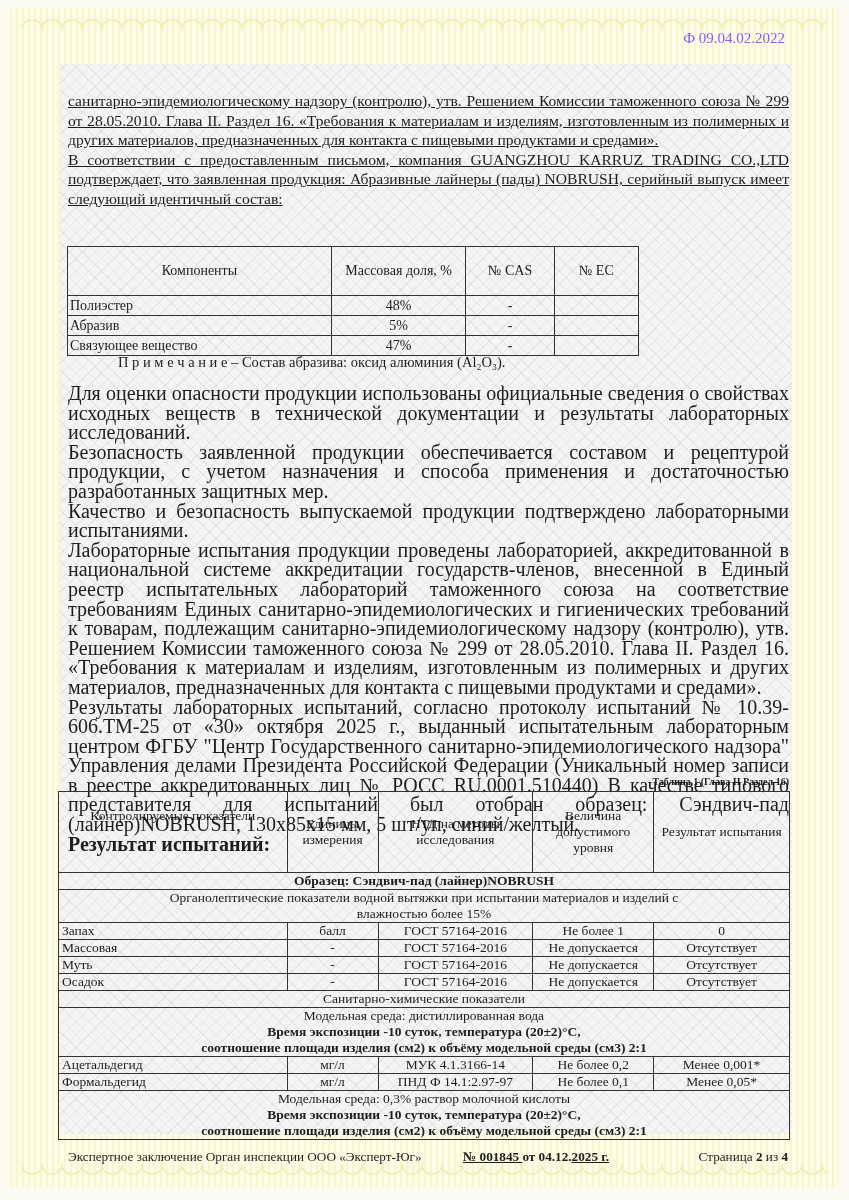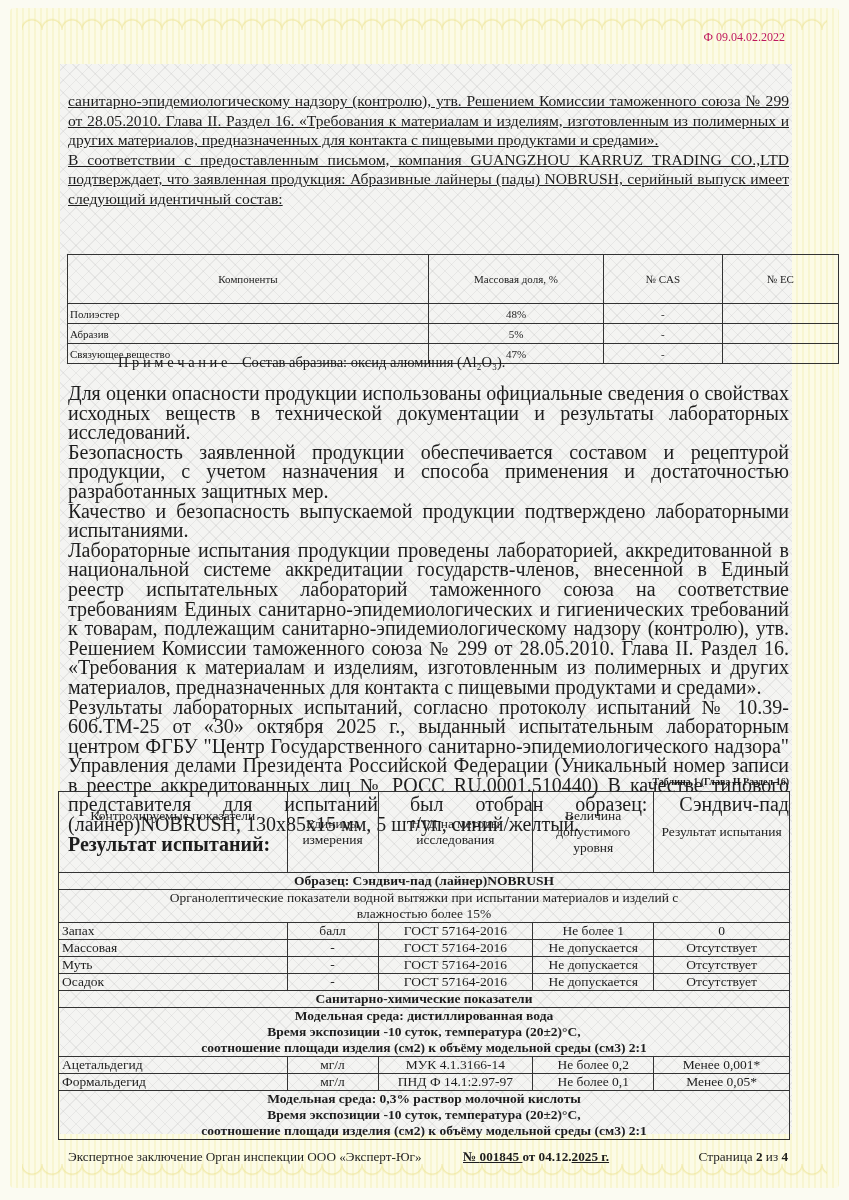--- a/index.html
+++ b/index.html
@@ -24,33 +24,32 @@
   .wave-top { top: 8px; }
   .wave-bottom { bottom: 14px; transform: scaleY(-1); }
   .mesh {
     position: absolute; left: 60px; top: 64px; width: 732px; height: 1070px;
     background-color: #f4f4f2;
     background-image:
       repeating-linear-gradient(45deg, rgba(170,170,170,0.18) 0 1px, transparent 1px 9px),
       repeating-linear-gradient(-45deg, rgba(170,170,170,0.18) 0 1px, transparent 1px 9px);
   }
   .form-code {
-    position: absolute; right: 64px; top: 30px; font-size: 12px; color: #be185d;
+    position: absolute; right: 64px; top: 30px; font-size: 15px; color: #8b5cf6;
   }
   .content {
     position: absolute; left: 68px; top: 91px; width: 721px;
     font-size: 15.6px; line-height: 19.6px;
   }
   .content p { margin: 0; text-align: justify; text-decoration: underline; }
   .u { text-decoration: underline; }
   table { border-collapse: collapse; }
   .t1 {
-    position: absolute; left: 67px; top: 246px; width: 772px;
-    font-size: 11px;
-    margin-top: 8px;
+    position: absolute; left: 67px; top: 246px; width: 572px;
+    font-size: 14px;
   }
   .t1 td, .t1 th { border: 1.4px solid #333; padding: 0 2px; height: 19px; font-weight: normal; }
   .t1 th { height: 48px; }
   .t1 .c { text-align: center; }
   .note1 {
     position: absolute; left: 118px; top: 354px; font-size: 14.5px;
   }
   .content2 {
     position: absolute; left: 68px; top: 384px; width: 721px;
     font-size: 20px; line-height: 19.6px;
@@ -62,21 +61,21 @@
   }
   .t2 {
     position: absolute; left: 58px; top: 791px; width: 732px;
     font-size: 13.5px; line-height: 16px;
   }
   .t2 td, .t2 th { border: 1.3px solid #333; padding: 0 3px; font-weight: normal; }
   .t2 th { height: 64px; text-align: center; vertical-align: middle; }
   .t2 th.first { text-align: center; vertical-align: top; padding-top: 16px; }
   .t2 .c { text-align: center; }
   .t2 .span-c { text-align: center; }
-  .t2 .b { font-weight: bold; }
+  .t2 .b { font-weight: normal; }
   .t2 .bi { font-weight: bold; }
   .t2 tr.data td { height: 16px; }
   .footer {
     position: absolute; top: 1149px; left: 68px; width: 720px; font-size: 13.2px;
   }
   .footer .left { position: absolute; left: 0; top: 0; }
   .footer .mid { position: absolute; left: 395px; top: 0; font-weight: bold; }
   .footer .right { position: absolute; right: 0; top: 0; }
 </style>
 </head>

